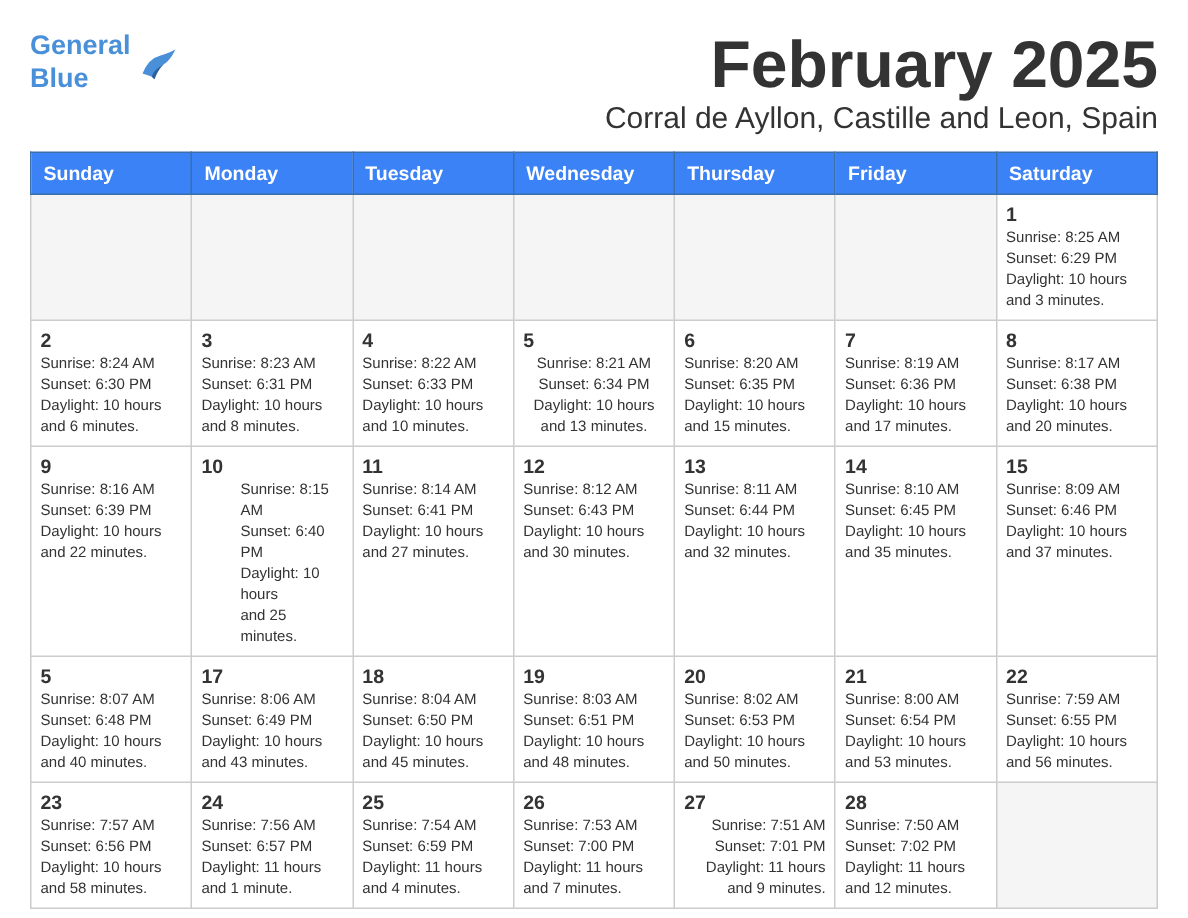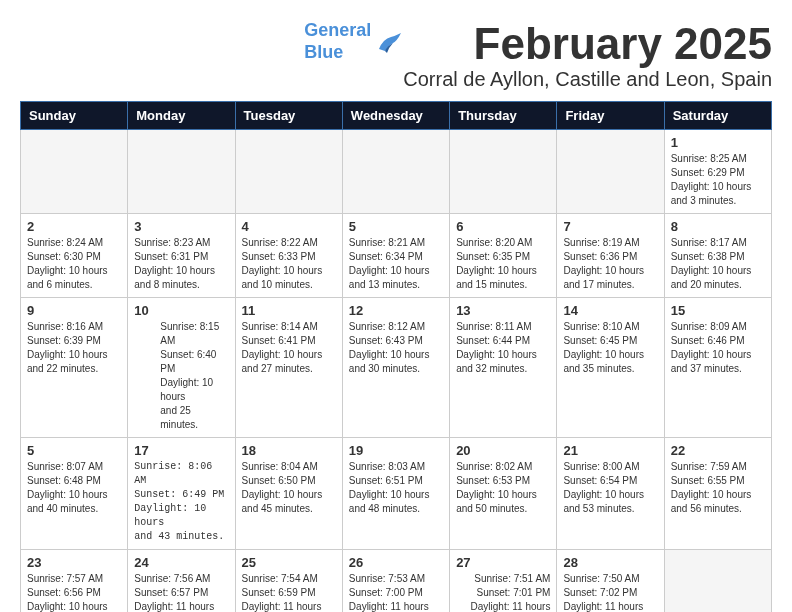--- a/index.html
+++ b/index.html
@@ -5,21 +5,21 @@
     * { margin: 0; padding: 0; box-sizing: border-box; }
     body {
       font-family: Arial, sans-serif;
       background: #fff;
       width: 792px;
       min-height: 612px;
       padding: 20px;
     }
     .header {
       display: flex;
-      justify-content: flex-end;
+      justify-content: space-between;
       align-items: flex-start;
       margin-bottom: 10px;
     }
     .logo {
       display: flex;
       align-items: center;
     }
     .logo-text {
       font-size: 18px;
       font-weight: bold;
@@ -46,21 +46,21 @@
     .location-title {
       font-size: 20px;
       color: #333;
     }
     .calendar {
       width: 100%;
       border-collapse: collapse;
       border: 1px solid #ccc;
     }
     .calendar th {
-      background-color: #0f172a;
+      background-color: #3b82f6;
       color: #fff;
       text-align: left;
       padding: 6px 8px;
       font-size: 13px;
       font-weight: bold;
       border: 1px solid #3a6faa;
     }
     .calendar td {
       vertical-align: top;
       padding: 5px 6px;
@@ -153,21 +153,21 @@
         </td>
         <td>
           <span class="day-number">4</span>
           <div class="day-info" style="white-space: pre-line;">Sunrise: 8:22 AM
 Sunset: 6:33 PM
 Daylight: 10 hours
 and 10 minutes.</div>
         </td>
         <td>
           <span class="day-number">5</span>
-          <div class="day-info" style="white-space: pre-line;">Sunrise: 8:21 AM
+          <div class="day-info" style="white-space: pre-line; text-align: center;">Sunrise: 8:21 AM
 Sunset: 6:34 PM
 Daylight: 10 hours
 and 13 minutes.</div>
         </td>
         <td>
           <span class="day-number">6</span>
           <div class="day-info" style="white-space: pre-line;">Sunrise: 8:20 AM
 Sunset: 6:35 PM
 Daylight: 10 hours
 and 15 minutes.</div>
@@ -241,21 +241,21 @@
       <tr>
         <td>
           <span class="day-number">5</span>
           <div class="day-info" style="white-space: pre-line;">Sunrise: 8:07 AM
 Sunset: 6:48 PM
 Daylight: 10 hours
 and 40 minutes.</div>
         </td>
         <td>
           <span class="day-number">17</span>
-          <div class="day-info" style="white-space: pre-line; font-family: Liberation Mono, monospace;">Sunrise: 8:06 AM
+          <div class="day-info" style="white-space: pre-line;">Sunrise: 8:06 AM
 Sunset: 6:49 PM
 Daylight: 10 hours
 and 43 minutes.</div>
         </td>
         <td>
           <span class="day-number">18</span>
           <div class="day-info" style="white-space: pre-line;">Sunrise: 8:04 AM
 Sunset: 6:50 PM
 Daylight: 10 hours
 and 45 minutes.</div>

